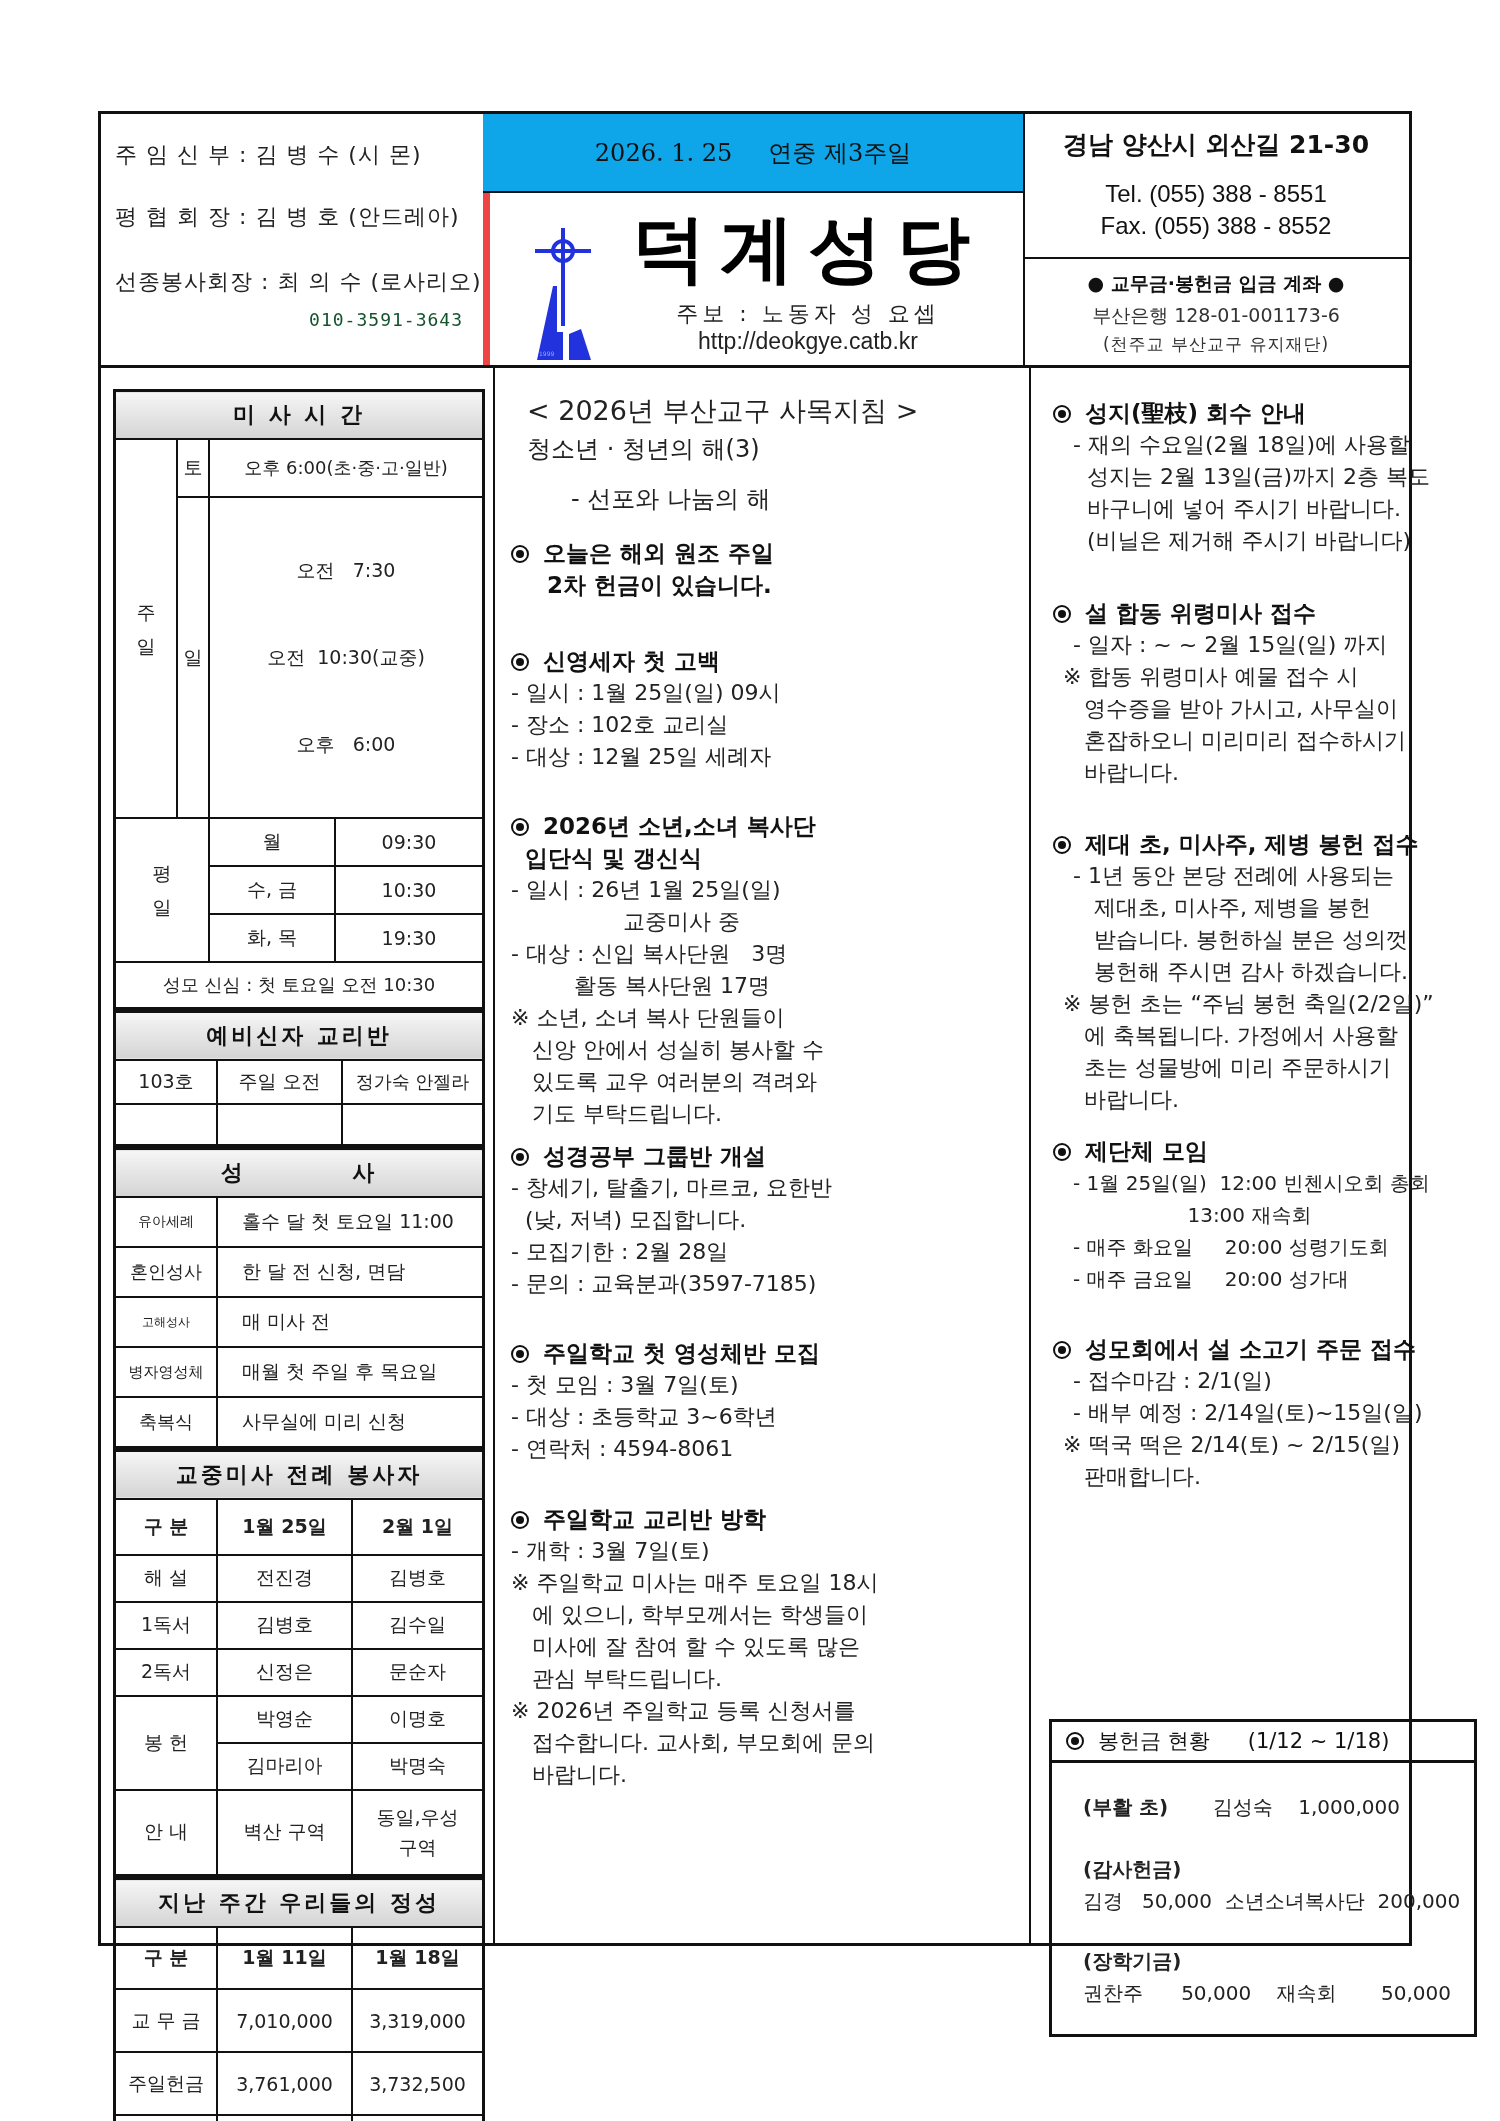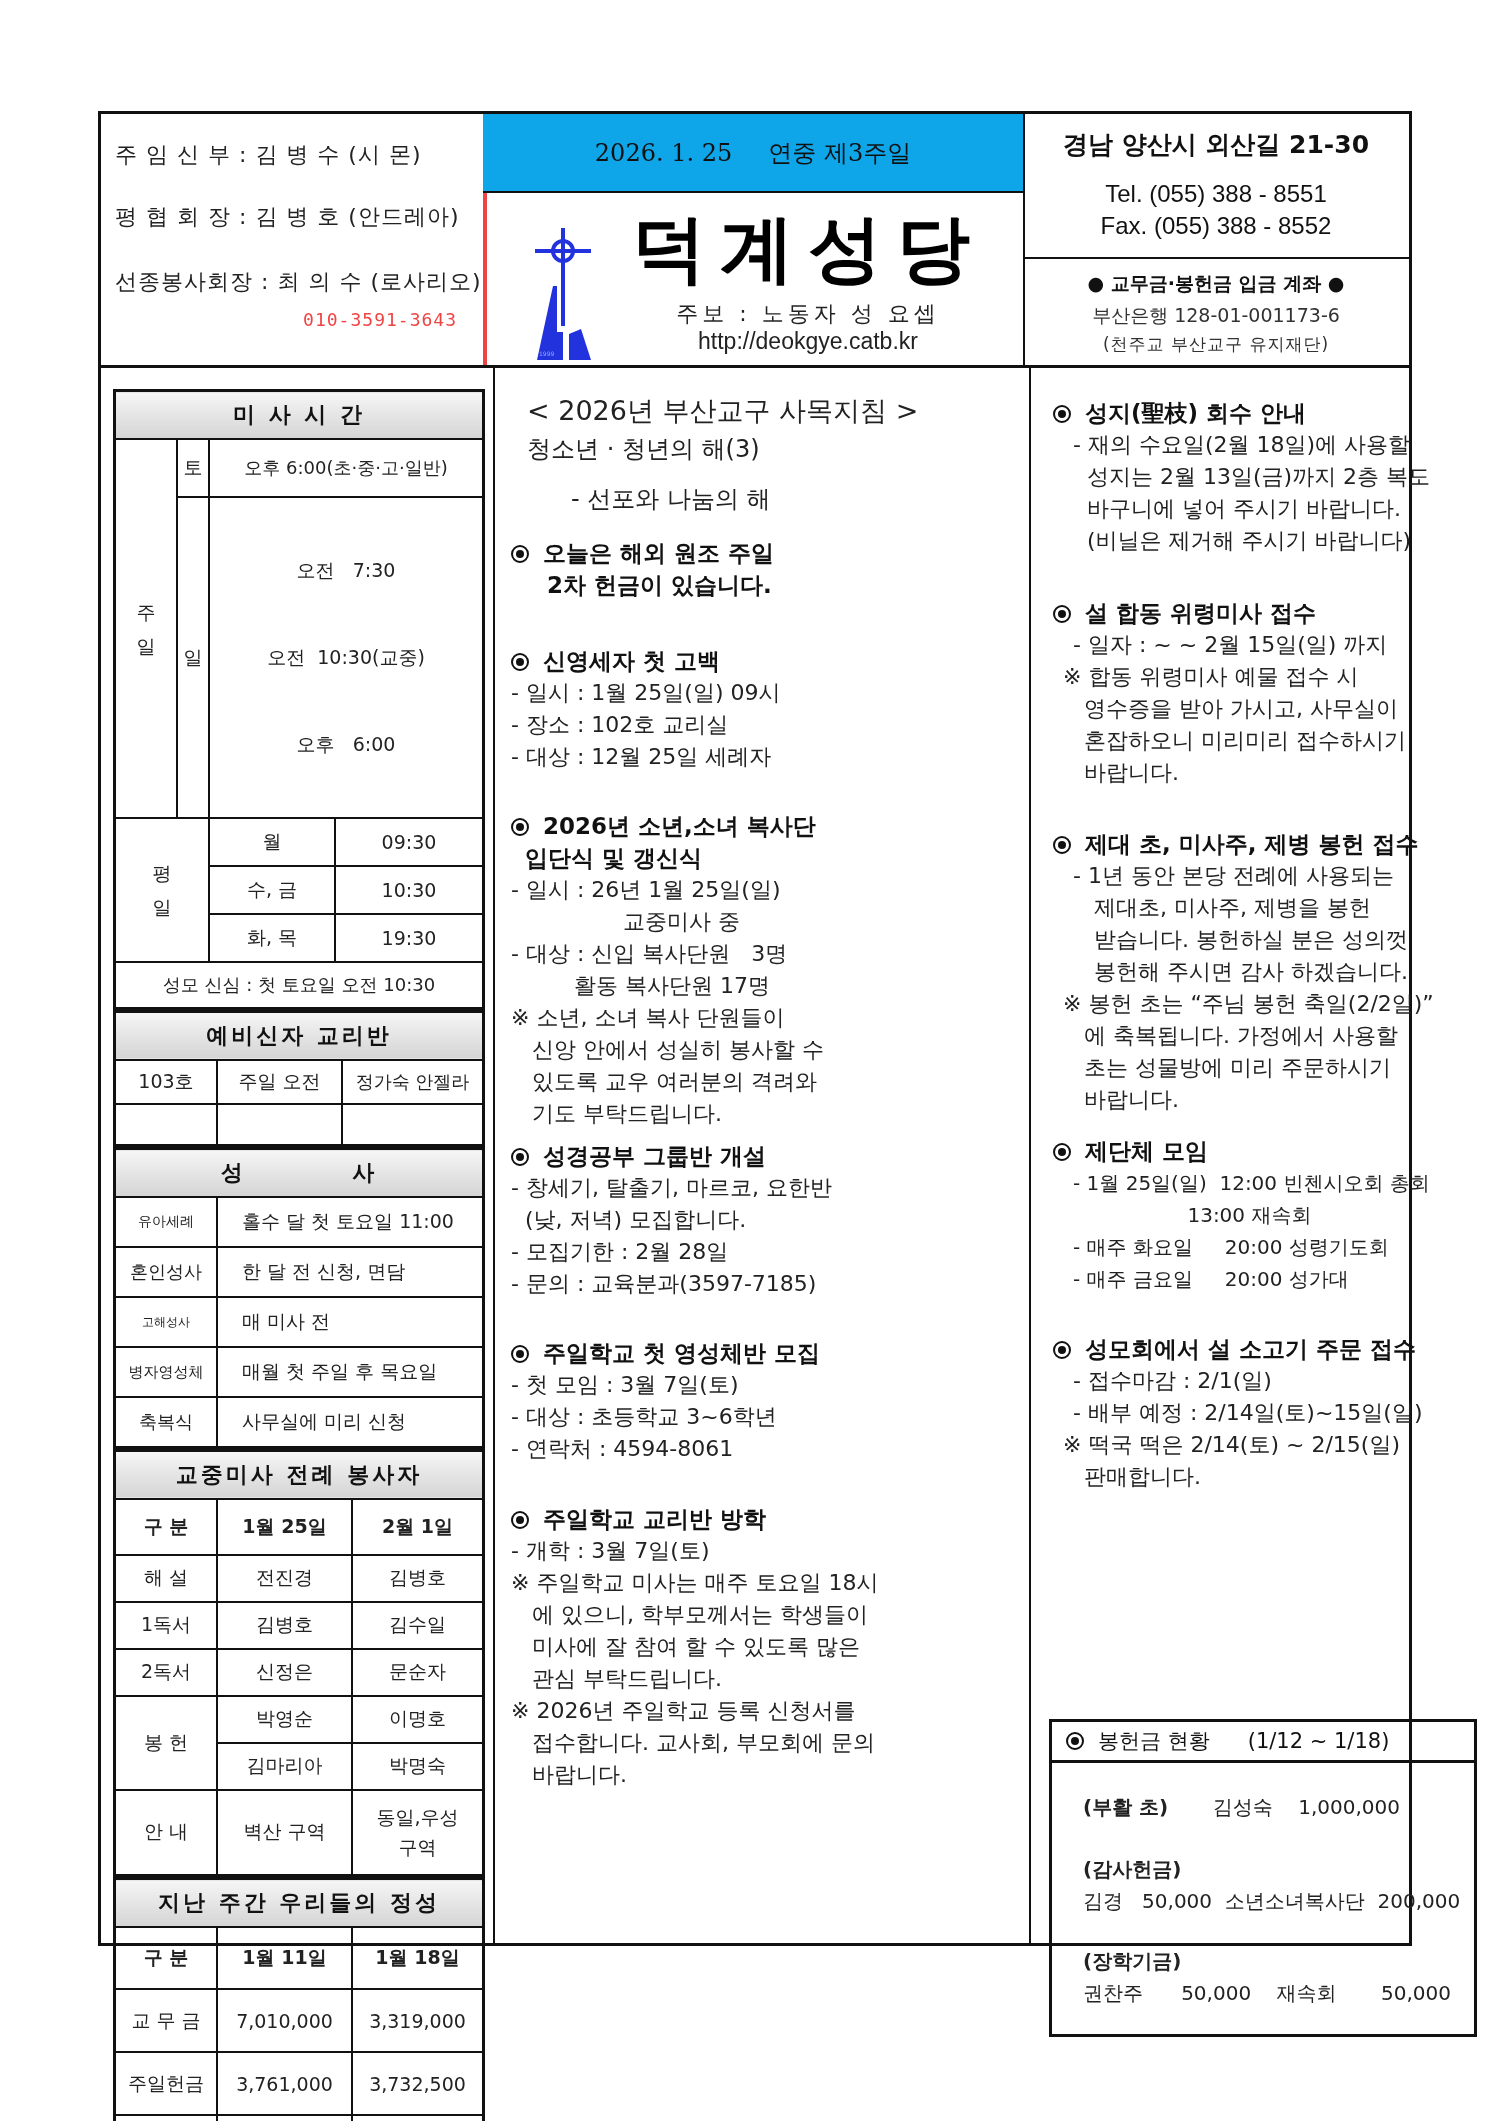--- a/index.html
+++ b/index.html
@@ -1,22 +1,22 @@
 <!DOCTYPE html>
 <html><head>
 <meta charset="utf-8">
 <style>
   html, body { margin: 0; padding: 0; background: #ffffff; }
   body { width: 1500px; height: 2121px; position: relative; font-family: "DejaVu Sans", sans-serif; color: #111; }
   .page { position: absolute; left: 98px; top: 111px; width: 1314px; height: 1835px; border: 3px solid #111; box-sizing: border-box; }
   
   .header { position: absolute; left: 0; top: 0; width: 1308px; height: 251px; border-bottom: 3px solid #111; }
-  .h-left { position: absolute; left: 0; top: 0; width: 382px; height: 251px; border-right: 4px solid #ef4444; }
+  .h-left { position: absolute; left: 0; top: 0; width: 382px; height: 251px; border-right: 7px solid #ef4444; }
   .h-left .row { position: absolute; left: 14px; font-size: 22px; letter-spacing: 1px; white-space: nowrap; color: #222; }
-  .h-left .phone { position: absolute; right: 26px; top: 195px; font-size: 18px; font-family: "DejaVu Sans Mono", monospace; color: #ef4444; letter-spacing: 1px; }
+  .h-left .phone { position: absolute; right: 20px; top: 195px; font-size: 18px; font-family: "DejaVu Sans Mono", monospace; color: #14532d; letter-spacing: 1px; }
   .h-mid { position: absolute; left: 382px; top: 0; width: 540px; height: 251px; border-right: 2px solid #111; }
   .h-date { position: absolute; left: 0; top: 0; width: 540px; height: 77px; background: #0ea5e9; border-bottom: 2px solid #111; display: flex; align-items: center; justify-content: center; font-size: 24px; font-family: "DejaVu Serif", serif; }
   .h-date span { margin: 0 18px; }
   .logo { position: absolute; left: 50px; top: 112px; width: 60px; height: 135px; }
   .church-name { position: absolute; left: 110px; top: 86px; width: 430px; text-align: center; font-size: 74px; font-weight: bold; letter-spacing: 14px; color: #000; }
   .patron { position: absolute; left: 110px; top: 185px; width: 430px; text-align: center; font-size: 22px; letter-spacing: 4px; color: #222; }
   .url { position: absolute; left: 110px; top: 214px; width: 430px; text-align: center; font-size: 23px; color: #222; font-family: "Liberation Sans", sans-serif; }
   .h-right { position: absolute; left: 922px; top: 0; width: 386px; height: 251px; }
   .addr { position: absolute; left: 0; top: 14px; width: 386px; text-align: center; font-size: 25px; font-weight: bold; color: #111; }
   .tel { position: absolute; left: 0; top: 66px; width: 386px; text-align: center; font-size: 24px; font-family: "Liberation Sans", sans-serif; color: #111; }

